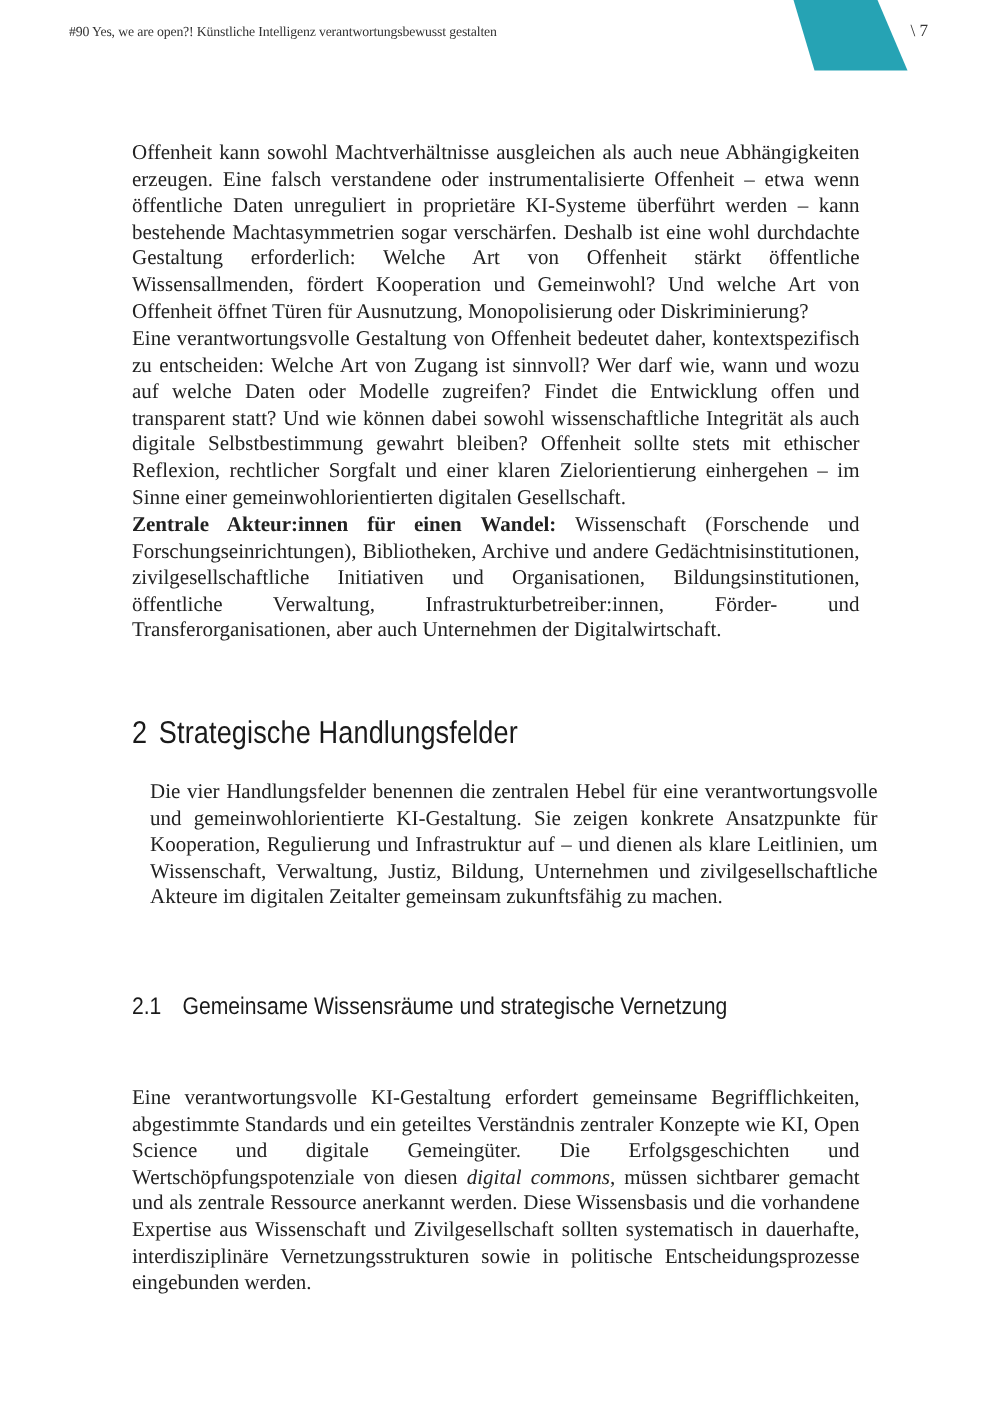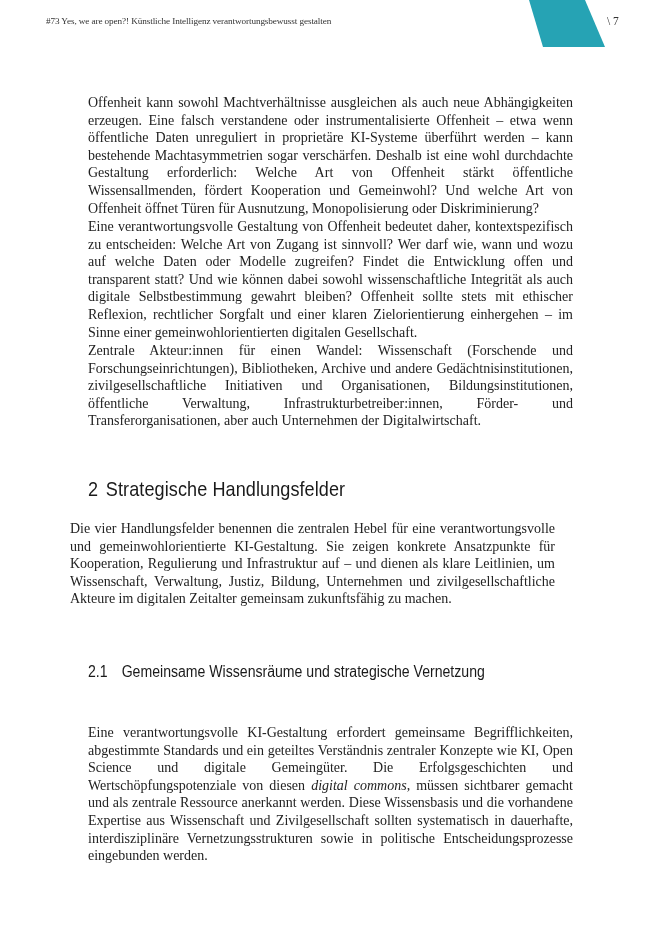--- a/index.html
+++ b/index.html
@@ -6,32 +6,32 @@
   body { width: 662px; height: 936px; position: relative; overflow: hidden; font-family: "DejaVu Serif", serif; color: #1e1e1e; }
   .header-title { position: absolute; left: 46px; top: 16px; font-family: "Liberation Serif", serif; font-size: 9.2px; color: #333; letter-spacing: -0.1px; }
   .teal-shape { position: absolute; left: 0; top: 0; width: 662px; height: 48px; }
   .page-num { position: absolute; left: 607px; top: 15px; font-family: "Liberation Serif", serif; font-size: 11.5px; color: #333; }
   p.body { margin: 0; font-family: "Liberation Serif", serif; font-size: 14px; line-height: 17.6px; text-align: justify; hyphens: manual; color: #222; }
   .p1 { position: absolute; left: 88px; top: 94px; width: 485px; }
   .p2 { position: absolute; left: 88px; top: 218px; width: 485px; }
   .p3 { position: absolute; left: 88px; top: 342px; width: 485px; }
   .h1 { position: absolute; left: 88px; top: 477px; font-family: "Liberation Sans", sans-serif; font-size: 21px; color: #1a1a1a; transform: scaleX(0.86); transform-origin: left; white-space: nowrap; letter-spacing: 0.1px; }
   .h1 .num { margin-right: 9px; }
-  .p4 { position: absolute; left: 70px; top: 520px; width: 485px; }
+  .p4 { position: absolute; left: 100px; top: 520px; width: 485px; }
   .h2 { position: absolute; left: 88px; top: 663px; font-family: "Liberation Sans", sans-serif; font-size: 16px; color: #1a1a1a; transform: scaleX(0.88); transform-origin: left; white-space: nowrap; }
   .h2 .num { margin-right: 16px; }
   .p5 { position: absolute; left: 88px; top: 724px; width: 485px; }
-  b.lead { font-weight: normal; }
+  b.lead { font-weight: bold; }
   i.em { font-style: italic; }
 </style>
 </head>
 <body>
 
 <div>
-  <div class="header-title">#73 Yes, we are open?! Künstliche Intelligenz verantwortungsbewusst gestalten</div>
+  <div class="header-title">#90 Yes, we are open?! Künstliche Intelligenz verantwortungsbewusst gestalten</div>
   <svg class="teal-shape" viewBox="0 0 662 48" width="662" height="48">
     <polygon points="529,0 585,0 605,47 543,47" fill="#26a3b4"></polygon>
   </svg>
   <div class="page-num">\ 7</div>
 </div>
 
 <p class="body p1">Offenheit kann sowohl Machtverhältnisse ausgleichen als auch neue Abhängigkeiten erzeugen. Eine falsch verstandene oder instrumentalisierte Offenheit – etwa wenn öffentliche Daten un­reguliert in proprietäre KI-Systeme überführt werden – kann bestehende Machtasymmetrien sogar verschärfen. Deshalb ist eine wohl durchdachte Gestaltung erforderlich: Welche Art von Offenheit stärkt öffentliche Wissensallmenden, fördert Kooperation und Gemeinwohl? Und welche Art von Offenheit öffnet Türen für Ausnutzung, Monopolisierung oder Diskriminierung?</p>
 <p class="body p2">Eine verantwortungsvolle Gestaltung von Offenheit bedeutet daher, kontextspezifisch zu ent­scheiden: Welche Art von Zugang ist sinnvoll? Wer darf wie, wann und wozu auf welche Daten oder Modelle zugreifen? Findet die Entwicklung offen und transparent statt? Und wie können dabei sowohl wissenschaftliche Integrität als auch digitale Selbstbestimmung gewahrt bleiben? Offenheit sollte stets mit ethischer Reflexion, rechtlicher Sorgfalt und einer klaren Zielorientie­rung einhergehen – im Sinne einer gemeinwohlorientierten digitalen Gesellschaft.</p>
 <p class="body p3"><b class="lead">Zentrale Akteur:innen für einen Wandel:</b><span> Wissenschaft (Forschende und Forschungseinrich­tungen), Bibliotheken, Archive und andere Gedächtnisinstitutionen, zivilgesellschaftliche Initia­tiven und Organisationen, Bildungsinstitutionen, öffentliche Verwaltung, Infrastrukturbetrei­ber:innen, Förder- und Transferorganisationen, aber auch Unternehmen der Digitalwirtschaft.</span></p>
 

